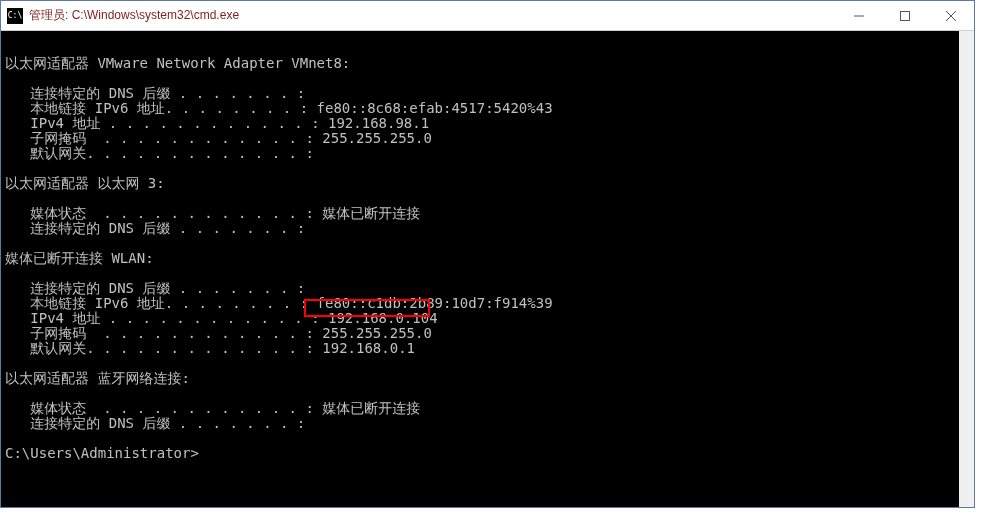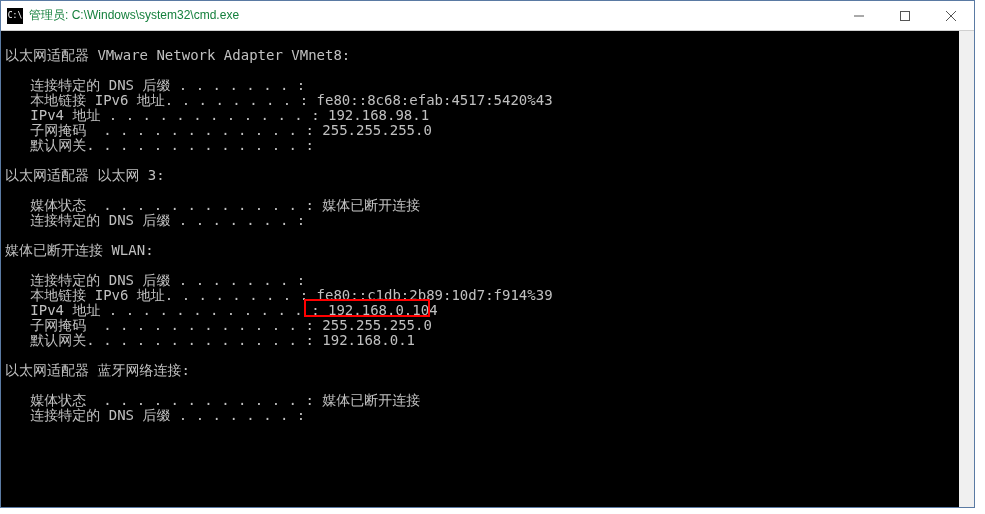--- a/index.html
+++ b/index.html
@@ -35,21 +35,21 @@
     margin-right: 6px;
   }
   .titlebar-icon-text {
     color: #fff;
     font-size: 8px;
     font-family: Consolas, monospace;
     line-height: 1;
   }
   .titlebar-title {
     font-size: 12px;
-    color: #15803d;
+    color: #7f1d1d;
     font-family: "Microsoft YaHei", sans-serif;
     flex: 1;
   }
   .titlebar-controls {
     display: flex;
     height: 100%;
   }
   .titlebar-btn {
     width: 46px;
     height: 29px;
@@ -57,21 +57,21 @@
     align-items: center;
     justify-content: center;
     color: #555;
   }
   .titlebar-btn svg { width: 10px; height: 10px; }
   .terminal {
     background: #000;
     width: 960px;
     height: 476px;
     overflow: hidden;
-    padding: 2px 4px;
+    padding: 10px 4px;
     position: relative;
   }
   .scrollbar-track {
     position: absolute;
     right: 0;
     top: 30px;
     bottom: 0;
     width: 15px;
     background: #f0f0f0;
   }
@@ -139,18 +139,19 @@
     <div class="line"><span>   本地链接 IPv6 地址. . . . . . . . : </span><span>fe80::c1db:2b89:10d7:f914%39</span></div>
     <div class="line"><span>   IPv4 地址 . . . . . . . . . . . . : </span><span>192.168.0.104</span></div>
     <div class="line"><span>   子网掩码  . . . . . . . . . . . . : </span><span>255.255.255.0</span></div>
     <div class="line"><span>   默认网关. . . . . . . . . . . . . : </span><span>192.168.0.1</span></div>
     <div class="blank"></div>
     <div class="line">以太网适配器 蓝牙网络连接:</div>
     <div class="blank"></div>
     <div class="line"><span>   媒体状态  . . . . . . . . . . . . : </span><span>媒体已断开连接</span></div>
     <div class="line"><span>   连接特定的 DNS 后缀 . . . . . . . :</span></div>
     <div class="blank"></div>
+    <div class="line">C:\Users\Administrator&gt;</div>
   </div>
 
   <div class="scrollbar-track"></div>
 
   <div class="highlight-box" style="top:298px;left:303px;width:126px;height:18px;"></div>
 </div>
 
 </body></html>

